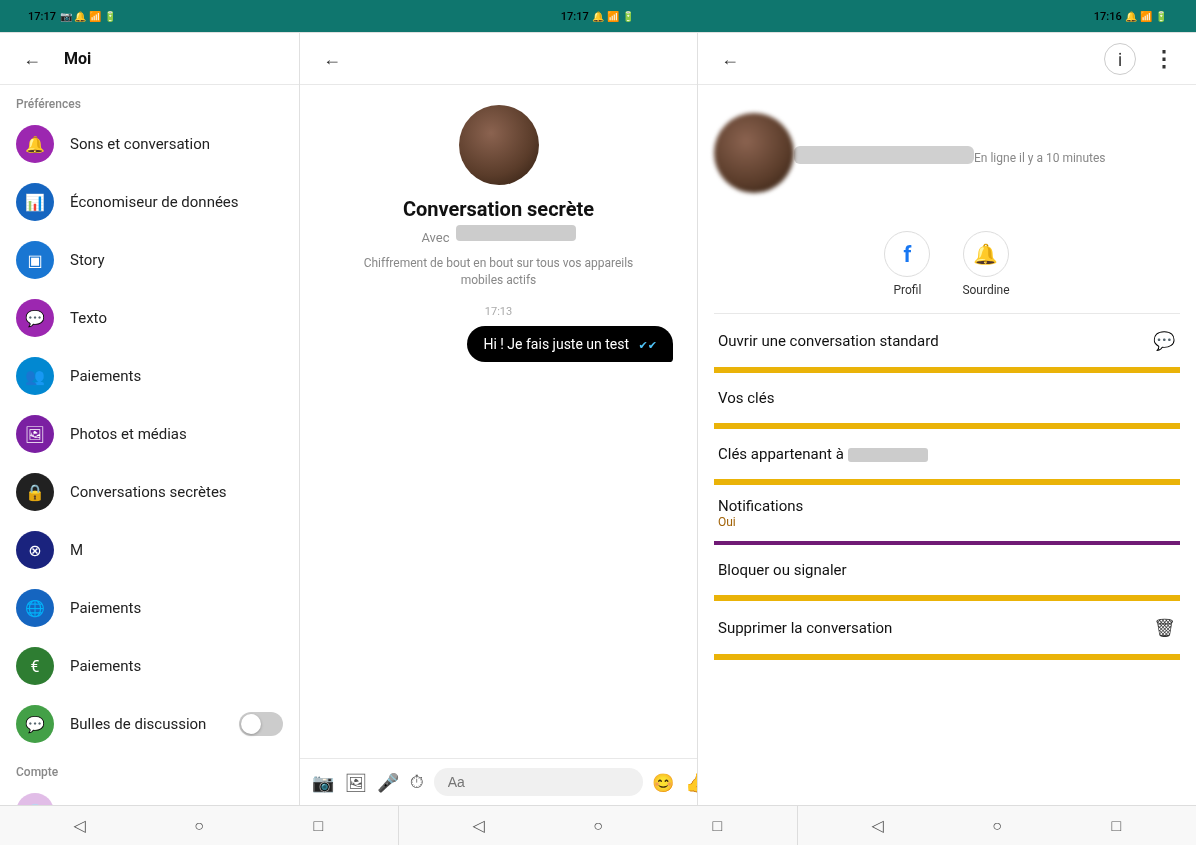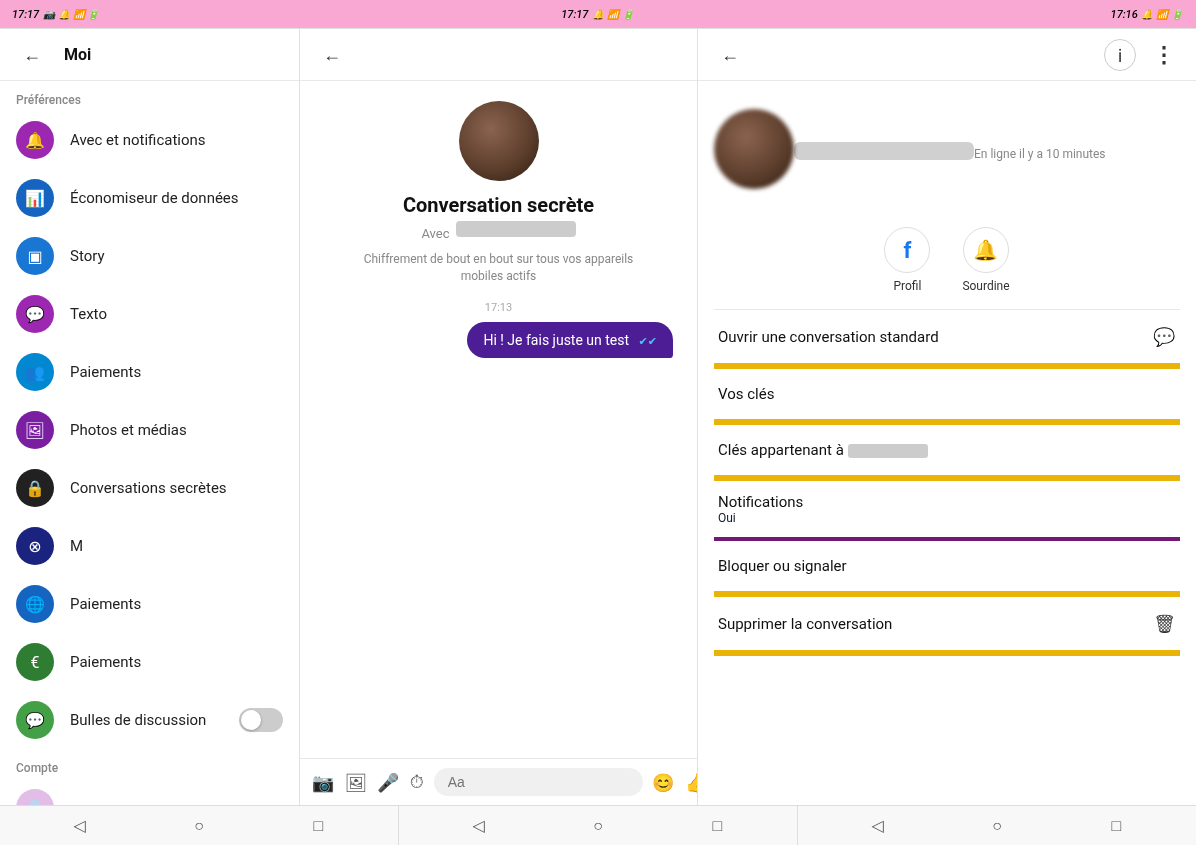--- a/index.html
+++ b/index.html
@@ -11,26 +11,25 @@
       overflow: hidden;
       display: flex;
       flex-direction: column;
     }
 
     
     .status-bar {
       display: flex;
       width: 100%;
       height: 28px;
-      background: #f9a8d4;
+      background: #0f766e;
       align-items: center;
       justify-content: space-between;
-      padding: 0;
-      flex-shrink: 0;
-      font-style: italic;
+      padding: 16px;
+      flex-shrink: 0;
     }
     .status-section {
       display: flex;
       align-items: center;
       gap: 4px;
       font-size: 11px;
       font-weight: 500;
       width: 33.33%;
       padding: 0 12px;
     }
@@ -203,21 +202,21 @@
       margin: 16px 0 8px;
       align-self: center;
     }
     .message-row {
       display: flex;
       justify-content: flex-end;
       width: 100%;
       padding: 0 4px;
     }
     .message-bubble {
-      background: #4c1d95;
+      background: #000000;
       color: #fff;
       border-radius: 20px 20px 4px 20px;
       padding: 10px 16px;
       font-size: 14px;
       max-width: 240px;
       position: relative;
     }
     .message-check {
       font-size: 11px;
       color: #4fc3f7;
@@ -345,21 +344,21 @@
       font-size: 18px;
       color: #333;
     }
     .info-section-label {
       font-size: 12px;
       color: #888;
       padding: 12px 4px 4px;
     }
     .info-sub-text {
       font-size: 12px;
-      color: #0f172a;
+      color: #a16207;
     }
     .info-menu-item-stack {
       padding: 12px 4px;
       border-bottom: 4px solid #701a75;
       cursor: pointer;
     }
     .blurred-text {
       display: inline-block;
       background: #ccc;
       border-radius: 3px;
@@ -422,21 +421,21 @@
   <div class="panel-settings">
     <div class="panel-header">
       <div class="back-btn">←</div>
       <span class="panel-title">Moi</span>
     </div>
     <div class="settings-list">
       <div class="section-label">Préférences</div>
 
       <div class="settings-item">
         <div class="icon-circle" style="background:#9c27b0;">🔔</div>
-        <span class="settings-item-label">Avec et notifications</span>
+        <span class="settings-item-label">Sons et conversation</span>
       </div>
       <div class="settings-item">
         <div class="icon-circle" style="background:#1565c0;">📊</div>
         <span class="settings-item-label">Économiseur de données</span>
       </div>
       <div class="settings-item">
         <div class="icon-circle" style="background:#1976d2;">▣</div>
         <span class="settings-item-label">Story</span>
       </div>
       <div class="settings-item">

